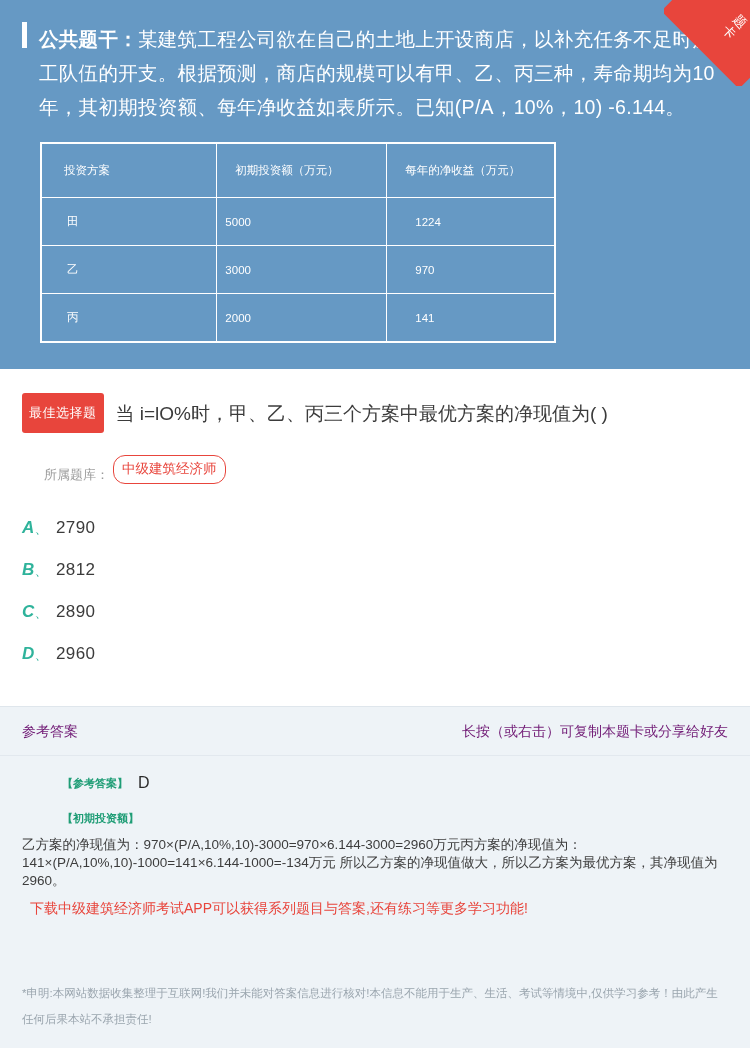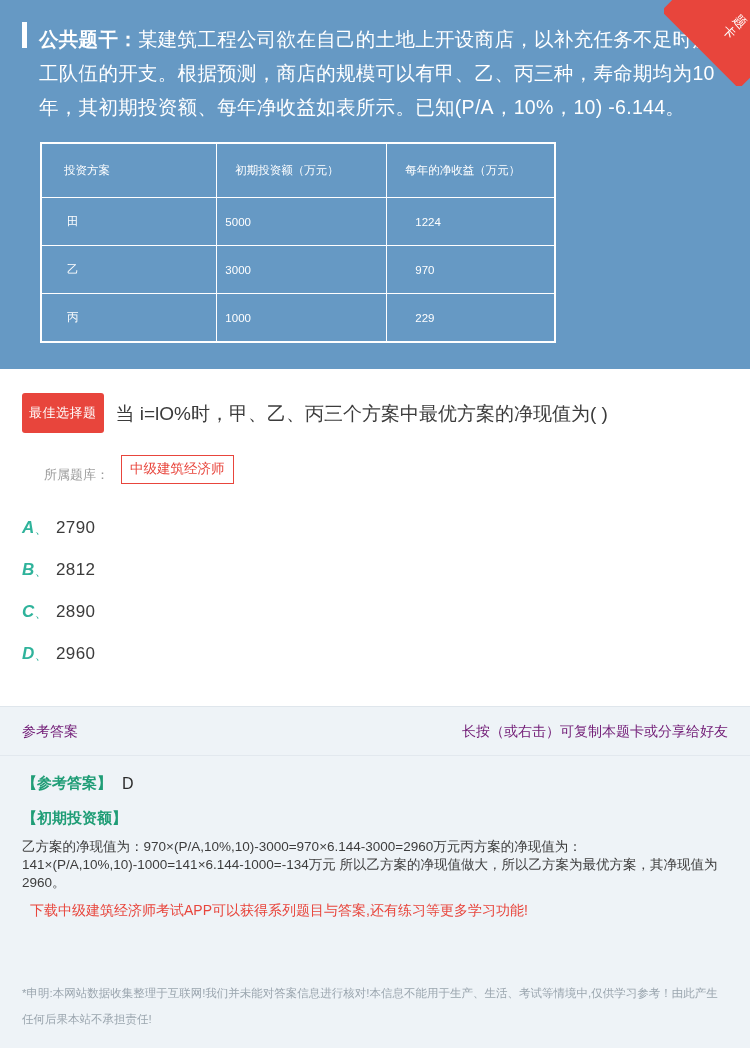--- a/index.html
+++ b/index.html
@@ -114,24 +114,24 @@
   .bank-row {
     margin: 22px 0 0 22px;
     font-size: 13px;
     color: #9a9a9a;
     display: flex;
     align-items: flex-end;
     font-family: Liberation Mono, monospace;
   }
   .bank-badge {
     display: inline-block;
-    margin-left: 12px;
+    margin-left: 4px;
     border: 1px solid #e8453c;
     color: #e8453c;
-    border-radius: 0;
+    border-radius: 12px;
     font-size: 13.5px;
     padding: 4px 8px 5px 8px;
     background: #fff;
   }
 
   
   .options { margin: 26px 0 0 0; padding: 0 22px; }
   .opt {
     display: flex;
     align-items: baseline;
@@ -165,23 +165,24 @@
     justify-content: space-between;
     align-items: center;
     padding: 16px 22px 14px 22px;
     font-size: 14px;
     color: #701a75;
     border-bottom: 1px solid #e2e8ee;
   }
   .ans-body { padding: 18px 22px 0 22px; position: relative; z-index: 2; }
   .tag-green {
     color: #1f9d76;
-    font-size: 15px;
+    font-size: 11px;
     font-weight: bold;
     display: inline-block;
+    margin-left: 40px;
   }
   .ans-answer-row { display: flex; align-items: center; margin-bottom: 16px; }
   .ans-answer-val {
     margin-left: 10px;
     font-size: 16px;
     color: #2b2b2b;
     letter-spacing: 1px;
   }
   .exp-title { margin-bottom: 10px; }
   .exp-text {
@@ -236,22 +237,22 @@
         <td class="c2">5000</td>
         <td class="c3">1224</td>
       </tr>
       <tr class="body">
         <td class="c1">乙</td>
         <td class="c2">3000</td>
         <td class="c3">970</td>
       </tr>
       <tr class="body">
         <td class="c1">丙</td>
-        <td class="c2">1000</td>
-        <td class="c3">229</td>
+        <td class="c2">2000</td>
+        <td class="c3">141</td>
       </tr>
     </tbody>
       </table>
   </div>
 </section>
 
 <section class="qblock">
   <div class="q-line">
     <span class="badge-best">最佳选择题</span><span>当 i=lO%时，甲、乙、丙三个方案中最优方案的净现值为(  )</span>
   </div>

